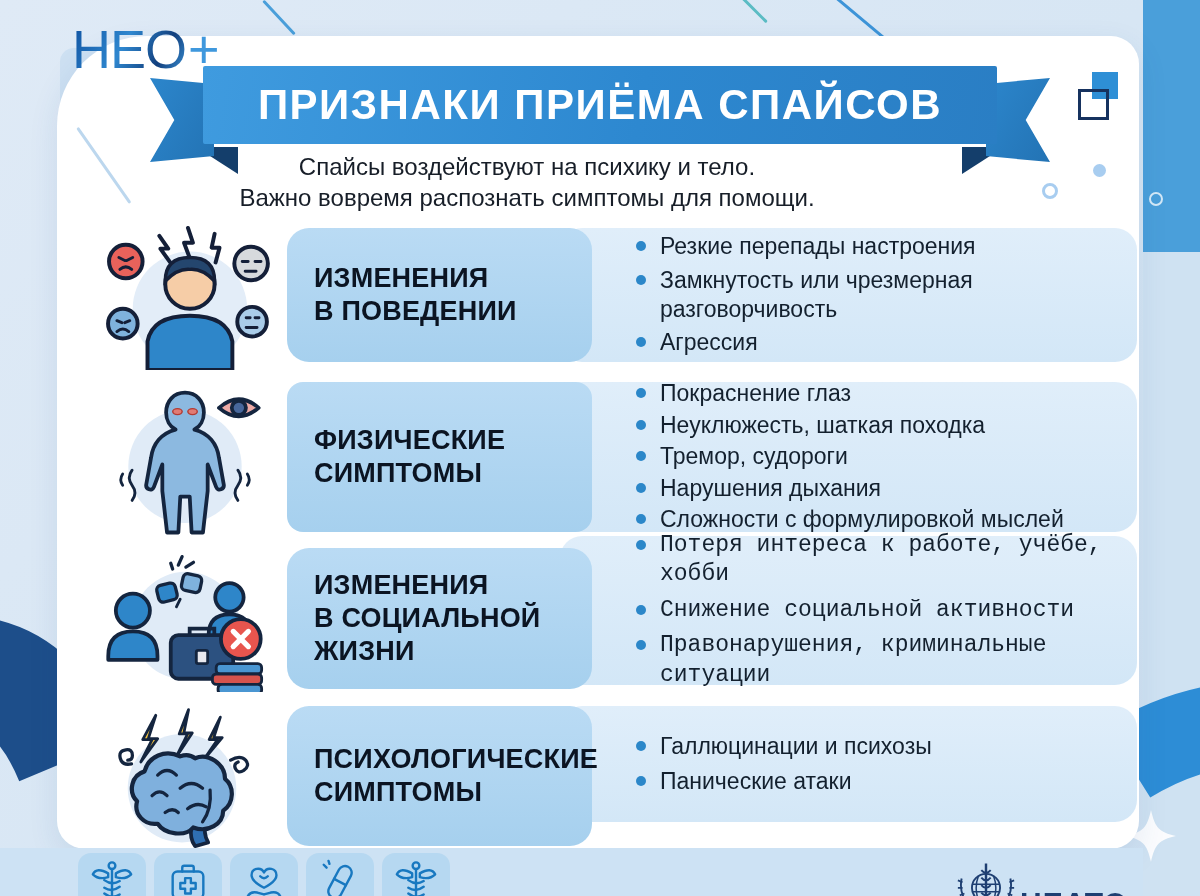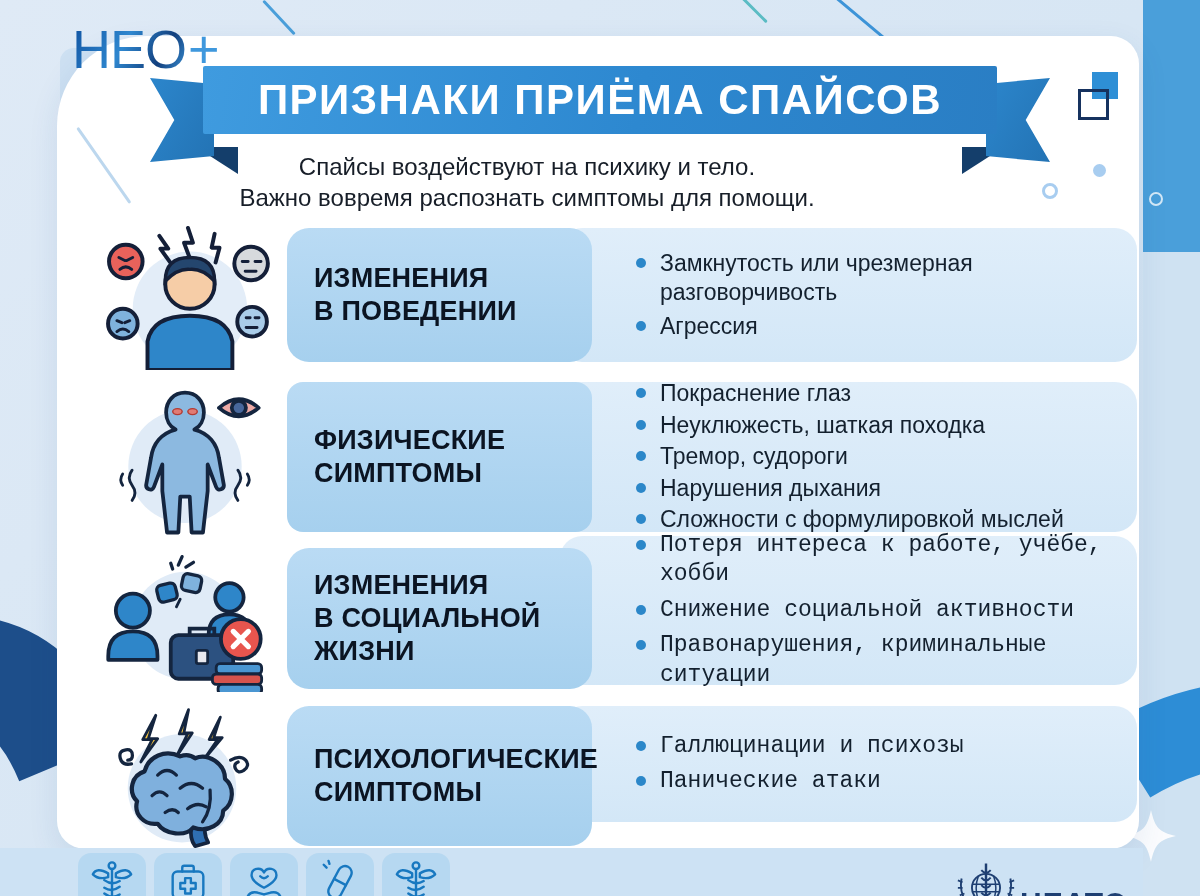--- a/index.html
+++ b/index.html
@@ -38,21 +38,21 @@
   .logo .main{background:linear-gradient(120deg,#0d4f9e 0%,#2f87cf 45%,#123f7d 75%,#3f9be0 100%);
     -webkit-background-clip:text;background-clip:text;color:transparent;}
   .logo .plus{color:#3f98dd;margin-left:2px;}
   
   .ribbon-fold{width:42px;height:27px;background:#143e6b;z-index:3;}
   .fold-l{left:196px;top:147px;clip-path:polygon(0 0,100% 0,100% 100%);}
   .fold-r{left:962px;top:147px;clip-path:polygon(0 0,100% 0,0 100%);}
   .ribbon-end{width:64px;height:84px;background:linear-gradient(120deg,#2c86cc,#2373b4);z-index:3;}
   .end-l{left:150px;top:78px;clip-path:polygon(0 0,100% 7%,100% 93%,0 100%,38% 50%);}
   .end-r{left:986px;top:78px;clip-path:polygon(0 7%,100% 0,62% 50%,100% 100%,0 93%);}
-  .ribbon-bar{left:203px;top:66px;width:794px;height:68px;z-index:4;
+  .ribbon-bar{left:203px;top:66px;width:794px;height:78px;z-index:4;
     background:linear-gradient(100deg,#3f9bdf 0%,#2d88d0 55%,#2a7ec4 100%);
     border-radius:2px;display:flex;align-items:center;justify-content:center;}
   .ribbon-title{color:#ffffff;font-size:42px;font-weight:800;letter-spacing:1.5px;white-space:nowrap;}
   
   .subtitle{left:57px;top:152px;width:940px;z-index:4;text-align:center;
     font-size:24px;line-height:1.28;font-weight:500;color:#171e28;white-space:pre-line;}
   
   .row-header{left:287px;width:305px;z-index:5;border-radius:22px;
     background:linear-gradient(180deg,#badbf4 0%,#a6d0ee 100%);
     display:flex;align-items:center;box-sizing:border-box;padding-left:27px;}
@@ -61,21 +61,21 @@
     background:linear-gradient(180deg,#e0eefa 0%,#d3e7f7 100%);
     display:flex;flex-direction:column;justify-content:center;box-sizing:border-box;padding-left:76px;padding-right:10px;}
   .row-body ul{list-style:none;margin:0;padding:0;}
   .row-body li{display:flex;align-items:flex-start;font-size:23px;line-height:1.28;color:#13202e;margin:4px 0;}
   .row-body li::before{content:"";flex:0 0 10px;width:10px;height:10px;border-radius:50%;background:#2b87c9;margin:9px 14px 0 0;}
   .r1h{top:228px;height:134px;} .r1b{top:228px;height:134px;}
   .r2h{top:382px;height:150px;border-radius:16px;} .r2b{top:382px;height:150px;}
   .r2b li{margin:2px 0;}
   .r3h{top:548px;height:141px;} .r3b{top:536px;height:149px;font-family:Liberation Mono, monospace;}
   .r3b li{margin:6px 0;}
-  .r4h{top:706px;height:140px;} .r4b{top:706px;height:116px;font-family:Liberation Mono, monospace;}
+  .r4h{top:706px;height:140px;} .r4b{top:706px;height:116px;}
   .r4b li{margin:6px 0;}
   .sec-icon{z-index:4;}
   
   .footer-strip{left:0;top:848px;width:1143px;height:48px;background:#cde2f4;z-index:6;overflow:hidden;}
   .tile{position:absolute;top:5px;width:68px;height:60px;border-radius:13px;background:#b6d8f1;}
   .tile svg{position:absolute;left:11px;top:5px;}
   .who-wrap{position:absolute;left:956px;top:10px;width:190px;height:50px;}
   .org-label{position:absolute;left:64px;top:28px;font-size:30px;font-weight:800;color:#1e3f72;letter-spacing:1px;}
 </style>
 </head>
@@ -142,20 +142,21 @@
   <path d="M21,100 l5,2 M34,100 l-5,2 M21,111 q6,-5 12,0" stroke="#141f38" stroke-width="3" fill="none" stroke-linecap="round"></path>
   <circle cx="158" cy="101" r="15" fill="#a9cce9" stroke="#141f38" stroke-width="4"></circle>
   <path d="M152,97 h4 M161,97 h4 M152,107 h11" stroke="#141f38" stroke-width="3" fill="none" stroke-linecap="round"></path>
 </svg>
 <div class="abs row-header r1h">
   <div class="htxt">ИЗМЕНЕНИЯ
 В ПОВЕДЕНИИ</div>
 </div>
 <div class="abs row-body r1b">
   <ul>
+    <li>Резкие перепады настроения</li>
     <li>Замкнутость или чрезмерная разговорчивость</li>
     <li>Агрессия</li>
   </ul>
 </div>
 
 <svg class="abs sec-icon" style="left:100px;top:376px;" width="170" height="160" viewBox="0 0 180 162">
   <circle cx="90" cy="92" r="60" fill="#e0ebf7"></circle>
   <path d="M90,14 c12,0 20,9 20,21 c0,8 -4,15 -10,18 c15,4 24,15 26,30 l5,28 c1,5 -6,8 -8,3 l-9,-24 l0,28 l-5,44 l-12,0 l-2,-38 l-10,0 l-2,38 l-12,0 l-5,-44 l0,-28 l-9,24 c-2,5 -9,2 -8,-3 l5,-28 c2,-15 11,-26 26,-30 c-6,-3 -10,-10 -10,-18 c0,-12 8,-21 20,-21 z" fill="#8cb9e0" stroke="#14253f" stroke-width="4" stroke-linejoin="round"></path>
   <ellipse cx="82" cy="34" rx="5" ry="3.2" fill="#e07b74" stroke="#b23b34" stroke-width="1.5"></ellipse>
   <ellipse cx="98" cy="34" rx="5" ry="3.2" fill="#e07b74" stroke="#b23b34" stroke-width="1.5"></ellipse>

